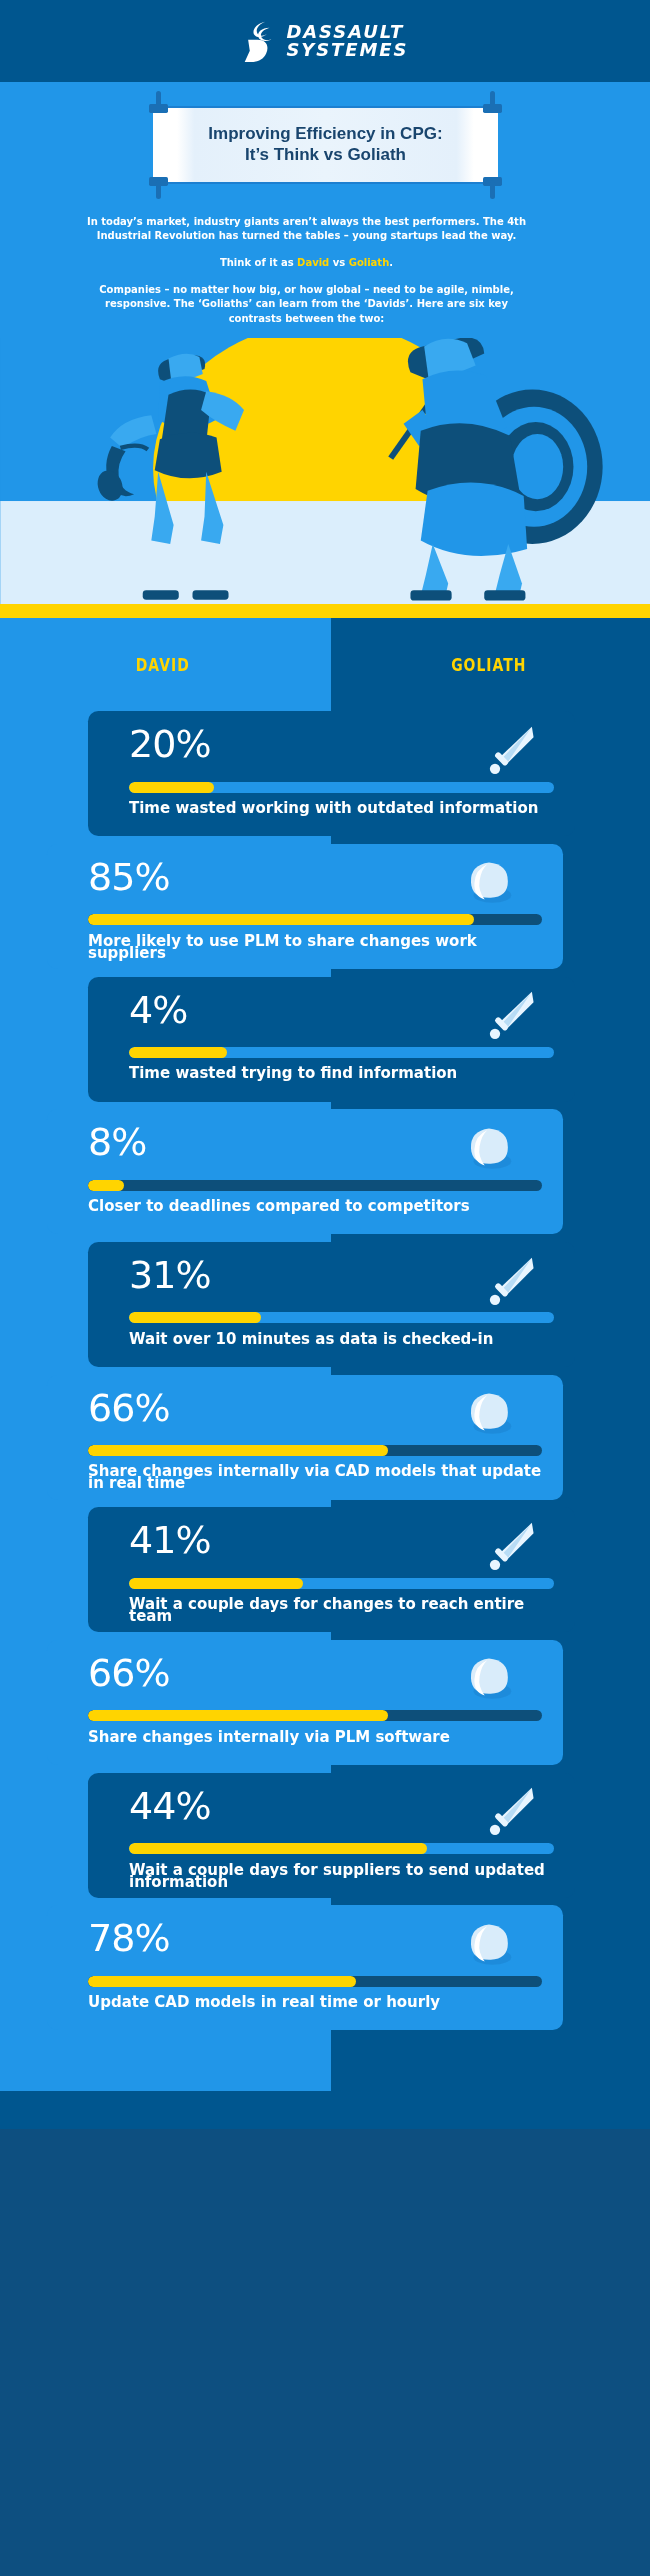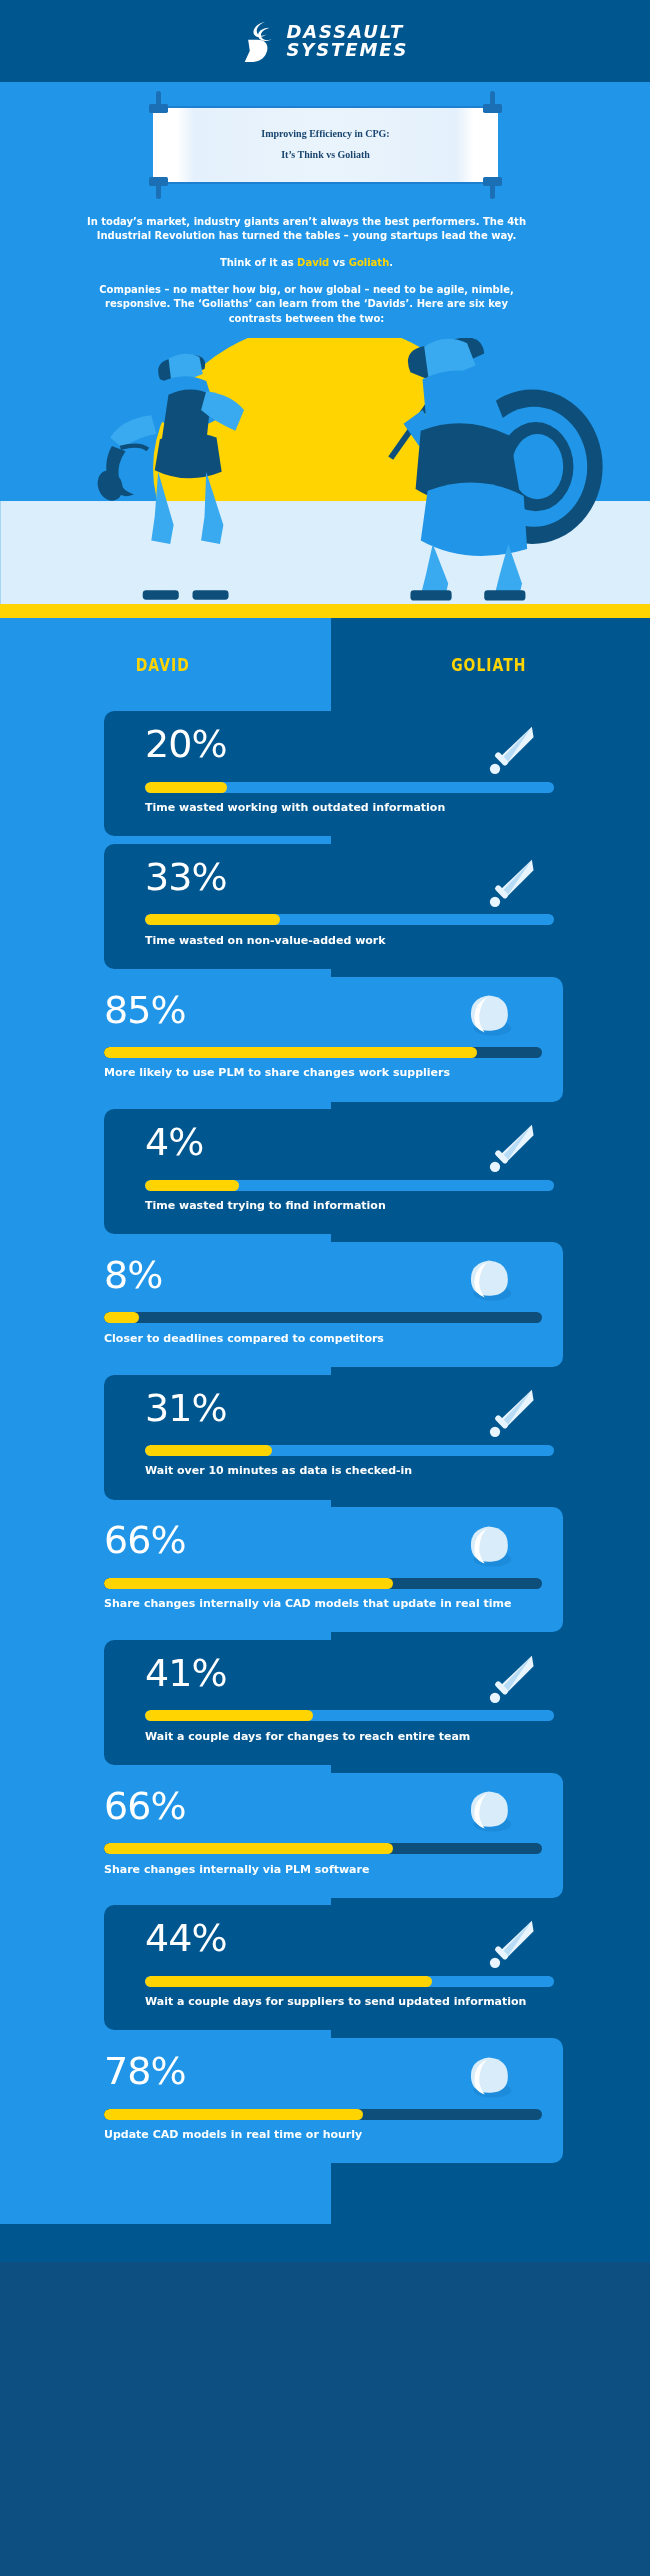--- a/index.html
+++ b/index.html
@@ -42,23 +42,23 @@
     position: relative;
     width: 345px;
   }
   .scroll-body {
     background: linear-gradient(90deg,#ffffff 0%,#ffffff 7%,#e4f0fb 12%,#eaf4fc 50%,#e4f0fb 88%,#ffffff 93%,#ffffff 100%);
     border-top: 2.6px solid #1c7fd0;
     border-bottom: 2.6px solid #1c7fd0;
     padding: 14.6px 36px 16.3px 36px;
     text-align: center;
     color: #19456e;
-    font-family: Liberation Serif, serif;
+    font-family: Liberation Sans, sans-serif;
     font-weight: 700;
-    font-size: 10px;
+    font-size: 17px;
     line-height: 21.5px;
   }
   .rod { position: absolute; width: 19px; }
   .rod-left  { left: -4.3px;  top: -15.5px; bottom: -15.5px; }
   .rod-right { right: -4.3px; top: -15.5px; bottom: -15.5px; }
   .rod-cap {
     position: absolute; left: 0; width: 19px; height: 8.6px;
     background: #1a6fb5; border-radius: 1.7px;
   }
   .rod-cap.top { top: 13.7px; }
@@ -102,21 +102,21 @@
   .head {
     flex: 1; text-align: center;
     color: #ffd400;
     font-family: "DejaVu Sans", sans-serif;
     font-weight: 700;
     font-size: 17px;
     letter-spacing: 1.2px;
     transform: scaleX(.82);
   }
 
-  .cards { position: relative; padding-left: 16px; }
+  .cards { position: relative; }
 
   .card {
     position: relative;
     border-radius: 10.3px;
     padding: 12px 20.6px 12px 41px;
     margin-bottom: 7.7px;
     box-sizing: border-box;
     height: 125px;
   }
   .card.goliath {
@@ -144,21 +144,21 @@
   .card.david   .bar { background: #0d4f7a; }
   .bar-fill {
     position: absolute; left: 0; top: 0; bottom: 0;
     background: #ffd400; border-radius: 6px;
   }
   .caption {
     margin-top: 9.4px;
     color: #ffffff;
     font-family: "DejaVu Sans", sans-serif;
     font-weight: 600;
-    font-size: 11px;
+    font-size: 15px;
     line-height: 12px;
   }
   .card-icon {
     position: absolute; right: 38px; top: 13.7px;
     width: 48px; height: 50px;
   }
   .card.david .card-icon { right: 50px; top: 15.5px; }
 
   .foot { height: 38px; background: #00568f; }
 </style>
@@ -272,141 +272,128 @@
             <path d="M50 2 L52 14 L20 46 L12 38 Z" fill="#e8f5ff"></path>
             <path d="M50 2 L20 46 L14 40 Z" fill="#b8dcf5"></path>
             <rect x="6" y="36" width="18" height="7" rx="3" transform="rotate(45 15 39)" fill="#e8f5ff"></rect>
             <circle cx="7" cy="51" r="6" fill="#e8f5ff"></circle>
           </svg></span>
         <div class="bar">
           <div class="bar-fill" style="width: 20%;"></div>
         </div>
         <div class="caption">Time wasted working with outdated information</div>
       </div>
+      <div class="card david">
+        <div class="pct">85%</div>
+        <span class="card-icon"><svg viewBox="0 0 56 58" width="48" height="50" aria-hidden="true">
+            <ellipse cx="32" cy="42" rx="22" ry="9" fill="#1c84cf" opacity=".55"></ellipse>
+            <path d="M28 4 q22 2 22 22 q0 18 -20 19 q-22 1 -23 -18 q-1 -20 21 -23Z" fill="#d9ecfa"></path>
+            <path d="M26 6 q-14 6 -15 22 q-1 15 12 19 q-8 -10 -6 -22 q2 -13 9 -19Z" fill="#ffffff"></path>
+          </svg></span>
+        <div class="bar">
+          <div class="bar-fill" style="width: 85%;"></div>
+        </div>
+        <div class="caption">More likely to use PLM to share changes work suppliers</div>
+      </div>
       <div class="card goliath">
-        <div class="pct">33%</div>
+        <div class="pct">4%</div>
         <span class="card-icon"><svg viewBox="0 0 56 58" width="48" height="50" aria-hidden="true">
             <path d="M50 2 L52 14 L20 46 L12 38 Z" fill="#e8f5ff"></path>
             <path d="M50 2 L20 46 L14 40 Z" fill="#b8dcf5"></path>
             <rect x="6" y="36" width="18" height="7" rx="3" transform="rotate(45 15 39)" fill="#e8f5ff"></rect>
             <circle cx="7" cy="51" r="6" fill="#e8f5ff"></circle>
           </svg></span>
         <div class="bar">
-          <div class="bar-fill" style="width: 33%;"></div>
-        </div>
-        <div class="caption">Time wasted on non-value-added work</div>
+          <div class="bar-fill" style="width: 23%;"></div>
+        </div>
+        <div class="caption">Time wasted trying to find information</div>
       </div>
       <div class="card david">
-        <div class="pct">85%</div>
+        <div class="pct">8%</div>
         <span class="card-icon"><svg viewBox="0 0 56 58" width="48" height="50" aria-hidden="true">
             <ellipse cx="32" cy="42" rx="22" ry="9" fill="#1c84cf" opacity=".55"></ellipse>
             <path d="M28 4 q22 2 22 22 q0 18 -20 19 q-22 1 -23 -18 q-1 -20 21 -23Z" fill="#d9ecfa"></path>
             <path d="M26 6 q-14 6 -15 22 q-1 15 12 19 q-8 -10 -6 -22 q2 -13 9 -19Z" fill="#ffffff"></path>
           </svg></span>
         <div class="bar">
-          <div class="bar-fill" style="width: 85%;"></div>
-        </div>
-        <div class="caption">More likely to use PLM to share changes work suppliers</div>
+          <div class="bar-fill" style="width: 8%;"></div>
+        </div>
+        <div class="caption">Closer to deadlines compared to competitors</div>
       </div>
       <div class="card goliath">
-        <div class="pct">4%</div>
+        <div class="pct">31%</div>
         <span class="card-icon"><svg viewBox="0 0 56 58" width="48" height="50" aria-hidden="true">
             <path d="M50 2 L52 14 L20 46 L12 38 Z" fill="#e8f5ff"></path>
             <path d="M50 2 L20 46 L14 40 Z" fill="#b8dcf5"></path>
             <rect x="6" y="36" width="18" height="7" rx="3" transform="rotate(45 15 39)" fill="#e8f5ff"></rect>
             <circle cx="7" cy="51" r="6" fill="#e8f5ff"></circle>
           </svg></span>
         <div class="bar">
-          <div class="bar-fill" style="width: 23%;"></div>
-        </div>
-        <div class="caption">Time wasted trying to find information</div>
+          <div class="bar-fill" style="width: 31%;"></div>
+        </div>
+        <div class="caption">Wait over 10 minutes as data is checked-in</div>
       </div>
       <div class="card david">
-        <div class="pct">8%</div>
+        <div class="pct">66%</div>
         <span class="card-icon"><svg viewBox="0 0 56 58" width="48" height="50" aria-hidden="true">
             <ellipse cx="32" cy="42" rx="22" ry="9" fill="#1c84cf" opacity=".55"></ellipse>
             <path d="M28 4 q22 2 22 22 q0 18 -20 19 q-22 1 -23 -18 q-1 -20 21 -23Z" fill="#d9ecfa"></path>
             <path d="M26 6 q-14 6 -15 22 q-1 15 12 19 q-8 -10 -6 -22 q2 -13 9 -19Z" fill="#ffffff"></path>
           </svg></span>
         <div class="bar">
-          <div class="bar-fill" style="width: 8%;"></div>
-        </div>
-        <div class="caption">Closer to deadlines compared to competitors</div>
+          <div class="bar-fill" style="width: 66%;"></div>
+        </div>
+        <div class="caption">Share changes internally via CAD models that update in real time</div>
       </div>
       <div class="card goliath">
-        <div class="pct">31%</div>
+        <div class="pct">41%</div>
         <span class="card-icon"><svg viewBox="0 0 56 58" width="48" height="50" aria-hidden="true">
             <path d="M50 2 L52 14 L20 46 L12 38 Z" fill="#e8f5ff"></path>
             <path d="M50 2 L20 46 L14 40 Z" fill="#b8dcf5"></path>
             <rect x="6" y="36" width="18" height="7" rx="3" transform="rotate(45 15 39)" fill="#e8f5ff"></rect>
             <circle cx="7" cy="51" r="6" fill="#e8f5ff"></circle>
           </svg></span>
         <div class="bar">
-          <div class="bar-fill" style="width: 31%;"></div>
-        </div>
-        <div class="caption">Wait over 10 minutes as data is checked-in</div>
+          <div class="bar-fill" style="width: 41%;"></div>
+        </div>
+        <div class="caption">Wait a couple days for changes to reach entire team</div>
       </div>
       <div class="card david">
         <div class="pct">66%</div>
         <span class="card-icon"><svg viewBox="0 0 56 58" width="48" height="50" aria-hidden="true">
             <ellipse cx="32" cy="42" rx="22" ry="9" fill="#1c84cf" opacity=".55"></ellipse>
             <path d="M28 4 q22 2 22 22 q0 18 -20 19 q-22 1 -23 -18 q-1 -20 21 -23Z" fill="#d9ecfa"></path>
             <path d="M26 6 q-14 6 -15 22 q-1 15 12 19 q-8 -10 -6 -22 q2 -13 9 -19Z" fill="#ffffff"></path>
           </svg></span>
         <div class="bar">
           <div class="bar-fill" style="width: 66%;"></div>
         </div>
-        <div class="caption">Share changes internally via CAD models that update in real time</div>
+        <div class="caption">Share changes internally via PLM software</div>
       </div>
       <div class="card goliath">
-        <div class="pct">41%</div>
+        <div class="pct">44%</div>
         <span class="card-icon"><svg viewBox="0 0 56 58" width="48" height="50" aria-hidden="true">
             <path d="M50 2 L52 14 L20 46 L12 38 Z" fill="#e8f5ff"></path>
             <path d="M50 2 L20 46 L14 40 Z" fill="#b8dcf5"></path>
             <rect x="6" y="36" width="18" height="7" rx="3" transform="rotate(45 15 39)" fill="#e8f5ff"></rect>
             <circle cx="7" cy="51" r="6" fill="#e8f5ff"></circle>
           </svg></span>
         <div class="bar">
-          <div class="bar-fill" style="width: 41%;"></div>
-        </div>
-        <div class="caption">Wait a couple days for changes to reach entire team</div>
+          <div class="bar-fill" style="width: 70%;"></div>
+        </div>
+        <div class="caption">Wait a couple days for suppliers to send updated information</div>
       </div>
       <div class="card david">
-        <div class="pct">66%</div>
+        <div class="pct">78%</div>
         <span class="card-icon"><svg viewBox="0 0 56 58" width="48" height="50" aria-hidden="true">
             <ellipse cx="32" cy="42" rx="22" ry="9" fill="#1c84cf" opacity=".55"></ellipse>
             <path d="M28 4 q22 2 22 22 q0 18 -20 19 q-22 1 -23 -18 q-1 -20 21 -23Z" fill="#d9ecfa"></path>
             <path d="M26 6 q-14 6 -15 22 q-1 15 12 19 q-8 -10 -6 -22 q2 -13 9 -19Z" fill="#ffffff"></path>
           </svg></span>
         <div class="bar">
-          <div class="bar-fill" style="width: 66%;"></div>
-        </div>
-        <div class="caption">Share changes internally via PLM software</div>
-      </div>
-      <div class="card goliath">
-        <div class="pct">44%</div>
-        <span class="card-icon"><svg viewBox="0 0 56 58" width="48" height="50" aria-hidden="true">
-            <path d="M50 2 L52 14 L20 46 L12 38 Z" fill="#e8f5ff"></path>
-            <path d="M50 2 L20 46 L14 40 Z" fill="#b8dcf5"></path>
-            <rect x="6" y="36" width="18" height="7" rx="3" transform="rotate(45 15 39)" fill="#e8f5ff"></rect>
-            <circle cx="7" cy="51" r="6" fill="#e8f5ff"></circle>
-          </svg></span>
-        <div class="bar">
-          <div class="bar-fill" style="width: 70%;"></div>
-        </div>
-        <div class="caption">Wait a couple days for suppliers to send updated information</div>
-      </div>
-      <div class="card david">
-        <div class="pct">78%</div>
-        <span class="card-icon"><svg viewBox="0 0 56 58" width="48" height="50" aria-hidden="true">
-            <ellipse cx="32" cy="42" rx="22" ry="9" fill="#1c84cf" opacity=".55"></ellipse>
-            <path d="M28 4 q22 2 22 22 q0 18 -20 19 q-22 1 -23 -18 q-1 -20 21 -23Z" fill="#d9ecfa"></path>
-            <path d="M26 6 q-14 6 -15 22 q-1 15 12 19 q-8 -10 -6 -22 q2 -13 9 -19Z" fill="#ffffff"></path>
-          </svg></span>
-        <div class="bar">
           <div class="bar-fill" style="width: 59%;"></div>
         </div>
         <div class="caption">Update CAD models in real time or hourly</div>
       </div>
     </div>
 </div>
 
 <div class="foot"></div>
 
 

